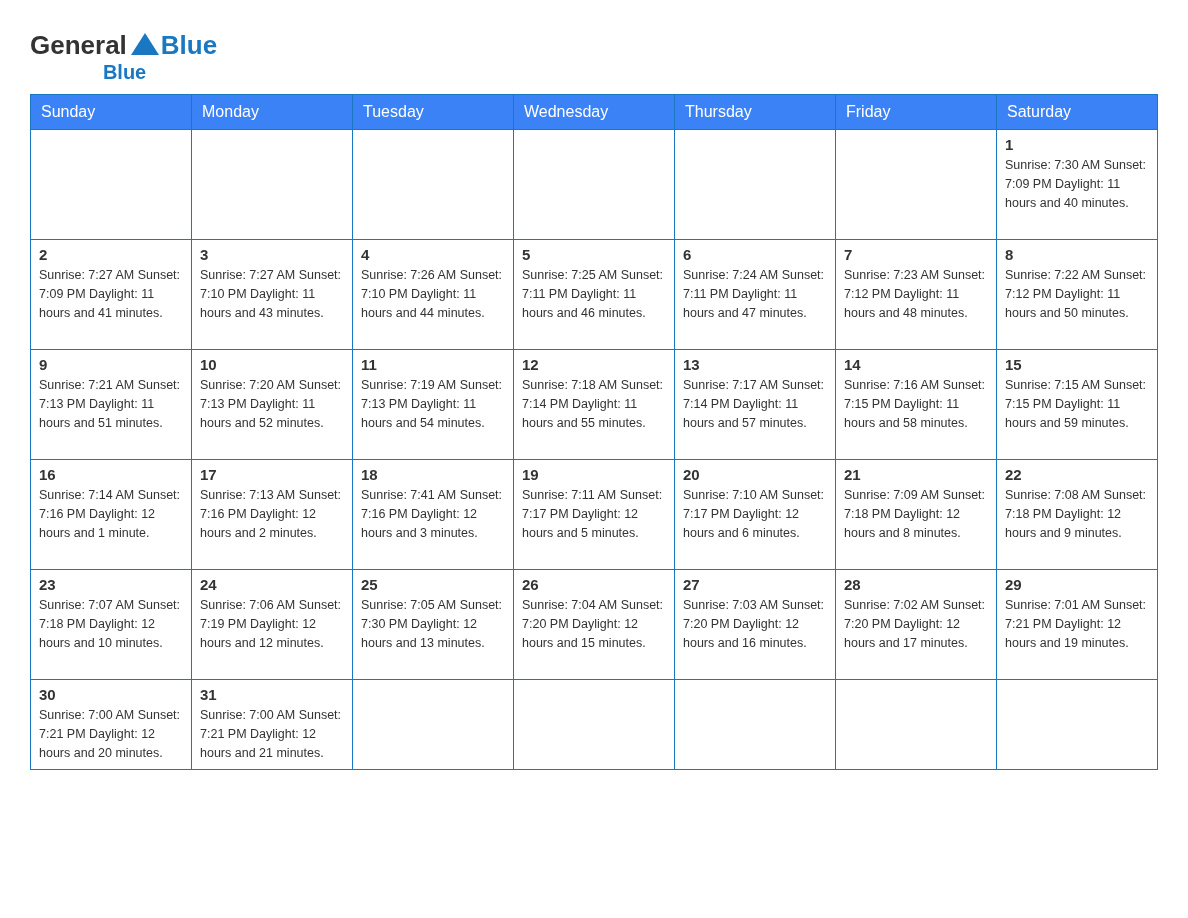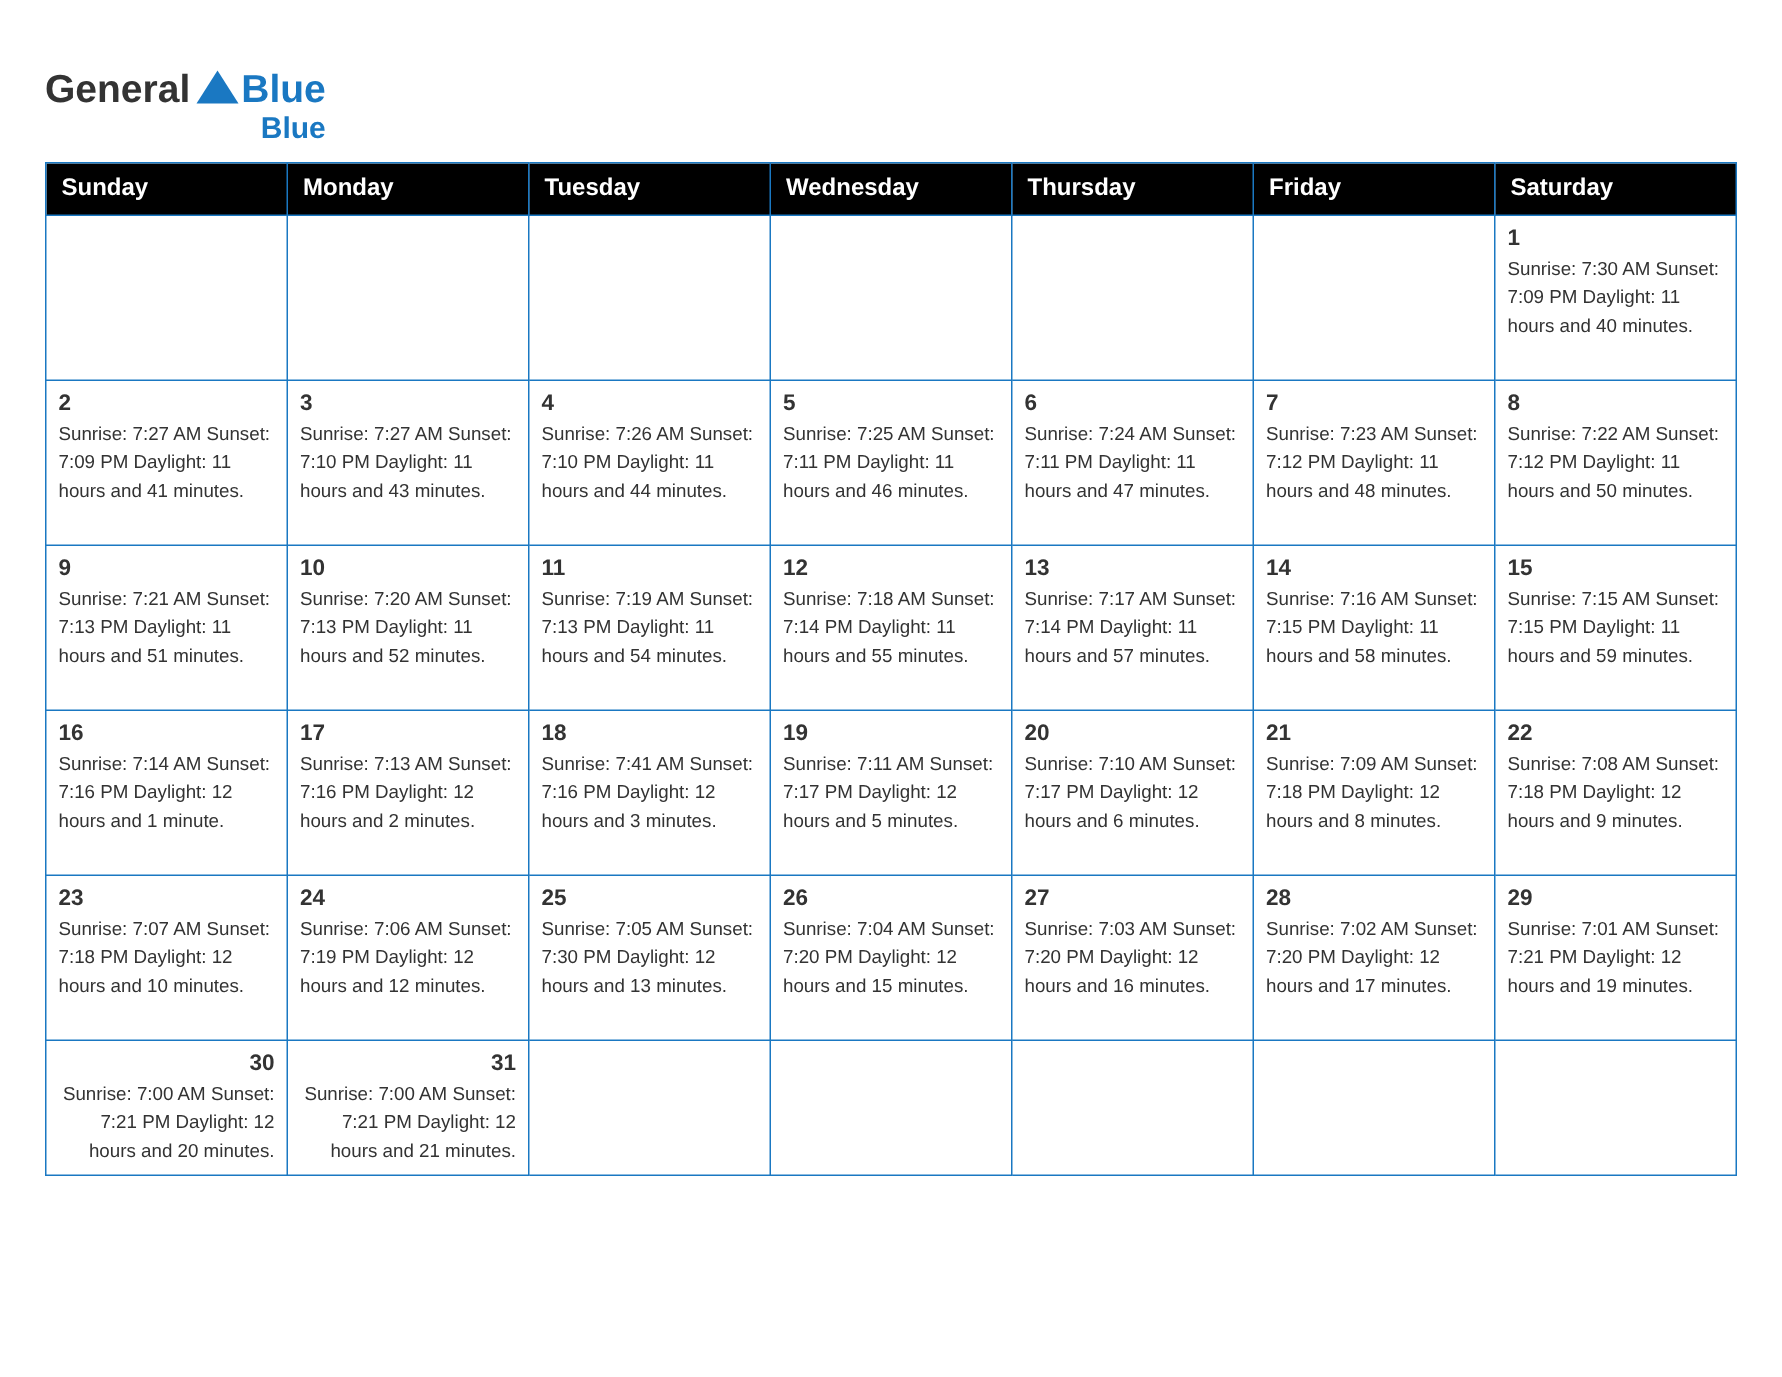--- a/index.html
+++ b/index.html
@@ -12,22 +12,22 @@
     }
     .header {
       display: flex;
       justify-content: space-between;
       align-items: flex-start;
       margin-bottom: 10px;
     }
     .logo {
       display: flex;
       flex-direction: column;
-      align-items: flex-end;
-      margin-top: 24px;
+      align-items: center;
+      margin-top: 10px;
     }
     .logo-top {
       display: flex;
       align-items: center;
     }
     .logo-general {
       font-size: 26px;
       font-weight: bold;
       color: #333;
     }
@@ -63,25 +63,25 @@
     .location {
       font-size: 22px;
       color: #555;
     }
     table {
       width: 100%;
       border-collapse: collapse;
       table-layout: fixed;
     }
     thead th {
-      background-color: #000000;
+      background-color: #3b82f6;
       color: #fff;
       padding: 8px 10px;
       font-size: 16px;
-      font-weight: bold;
+      font-weight: normal;
       text-align: left;
       border: 1px solid #1a78c2;
     }
     tbody td {
       border: 1px solid #1a78c2;
       vertical-align: top;
       padding: 6px 8px;
       font-size: 12.5px;
       color: #333;
       height: 110px;
@@ -92,21 +92,20 @@
       color: #333;
       margin-bottom: 3px;
     }
     .day-info {
       font-size: 12.5px;
       color: #333;
       line-height: 1.5;
     }
     tbody tr:last-child td {
       height: 90px;
-      text-align: right;
     }
   </style>
 </head>
 <body>
 
 <div class="header">
   <div class="logo">
     <div class="logo-top">
       <span class="logo-general">General</span>
       <div class="logo-triangle"></div>

